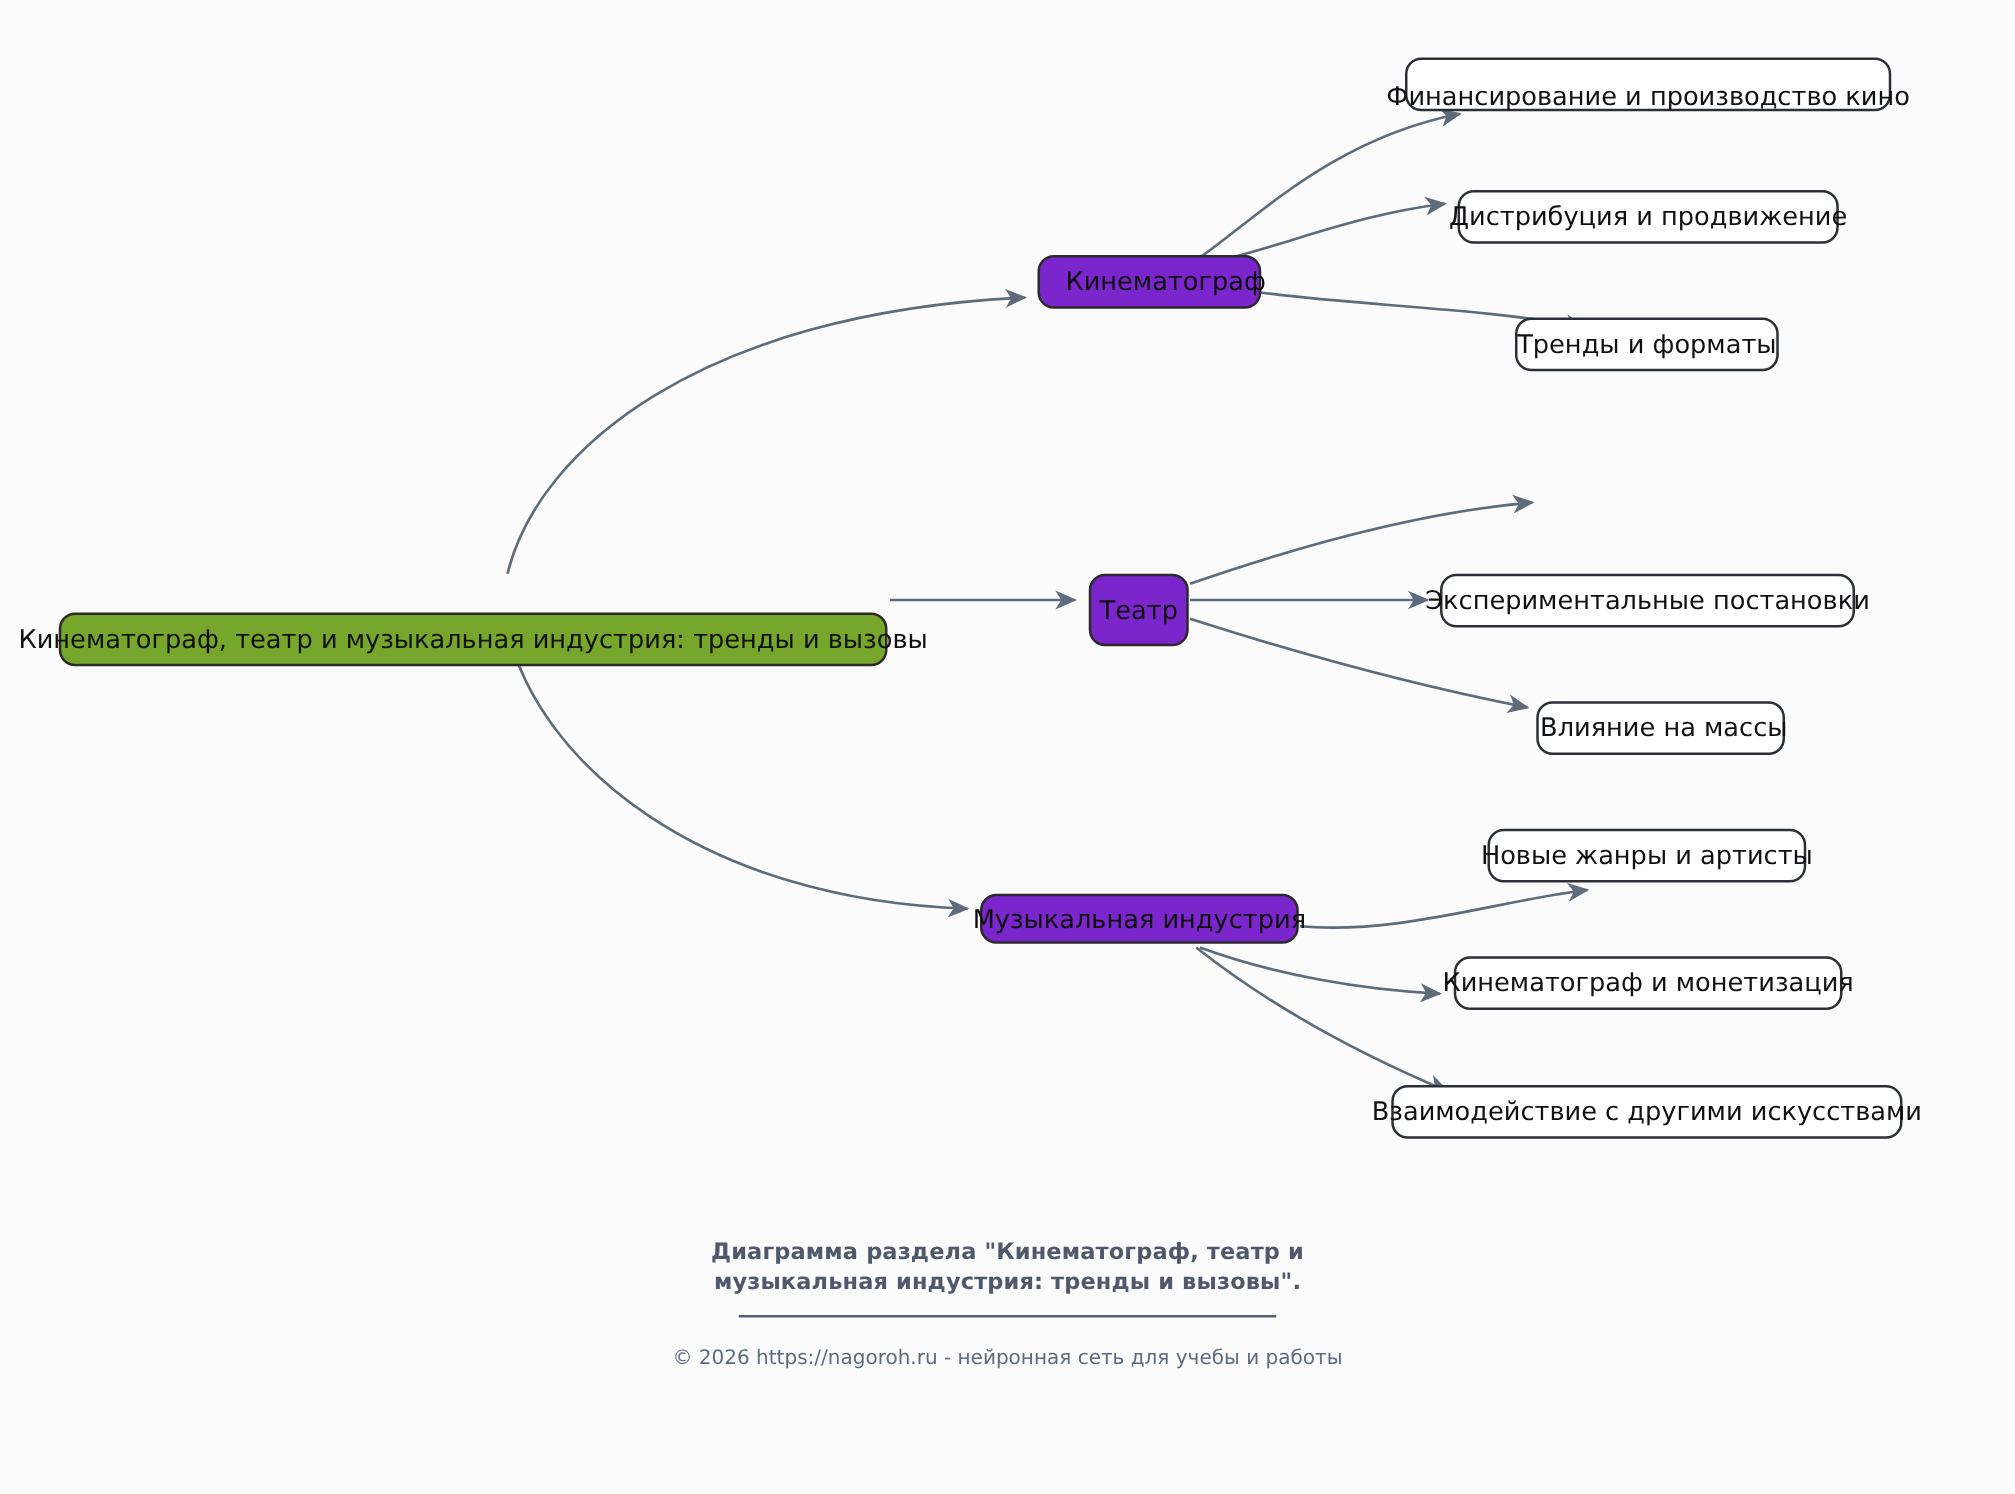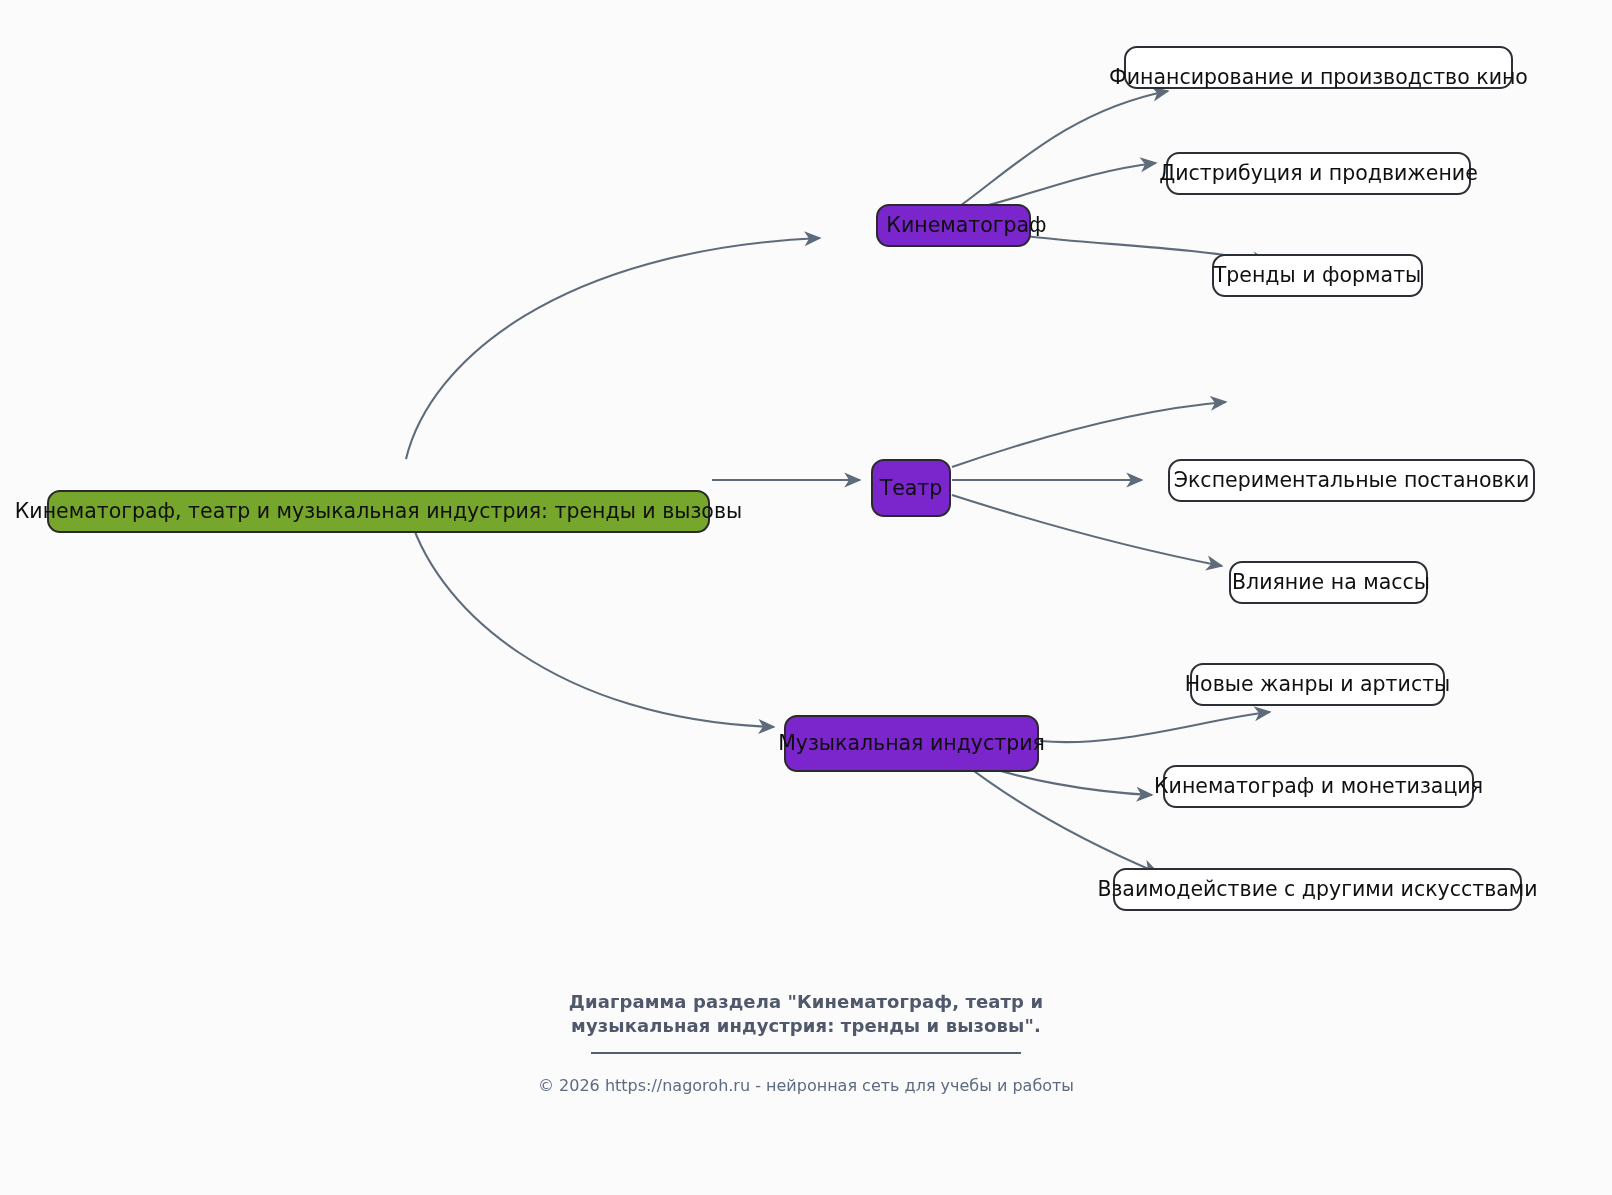--- a/index.html
+++ b/index.html
@@ -137,50 +137,50 @@
       <path d="M 1040 741 C 1120 748 1200 720 1270 712"></path>
       <path d="M 960 758 C 1020 780 1090 792 1152 795"></path>
       <path d="M 957 758 C 1010 800 1080 840 1158 873"></path>
     </g>
   </svg>
 
   <div class="node root" style="left:47px; top:459px; width:663px; height:43px;">
     <span class="node-label">Кинематограф, театр и музыкальная индустрия: тренды и вызовы</span>
   </div>
 
-  <div class="node branch" style="left:876px; top:204px; width:155px; height:43px;padding-left:40px;">
+  <div class="node branch" style="left:830px; top:204px; width:179px; height:43px;padding-left:40px;">
     <span class="node-label">Кинематограф</span>
   </div>
 
   <div class="node leaf" style="left:1124px; top:46px; width:389px; height:43px;align-items:flex-end;">
     <span class="node-label">Финансирование и производство кино</span>
   </div>
 
   <div class="node leaf" style="left:1166px; top:152px; width:305px; height:43px;">
     <span class="node-label">Дистрибуция и продвижение</span>
   </div>
 
   <div class="node leaf" style="left:1212px; top:254px; width:211px; height:43px;">
     <span class="node-label">Тренды и форматы</span>
   </div>
 
   <div class="node branch" style="left:871px; top:459px; width:80px; height:58px;">
     <span class="node-label">Театр</span>
   </div>
 
 
-  <div class="node leaf" style="left:1152px; top:459px; width:367px; height:43px;margin-left:16px;">
+  <div class="node leaf" style="left:1152px; top:459px; width:332px; height:43px;">
     <span class="node-label">Экспериментальные постановки</span>
   </div>
 
   <div class="node leaf" style="left:1229px; top:561px; width:199px; height:43px;padding-left:21px;">
     <span class="node-label">Влияние на массы</span>
   </div>
 
-  <div class="node branch" style="left:784px; top:715px; width:255px; height:57px;text-align:right;">
+  <div class="node branch" style="left:784px; top:715px; width:255px; height:40px;text-align:right;">
     <span class="node-label">Музыкальная индустрия</span>
   </div>
 
   <div class="node leaf" style="left:1190px; top:663px; width:255px; height:43px;">
     <span class="node-label">Новые жанры и артисты</span>
   </div>
 
   <div class="node leaf" style="left:1163px; top:765px; width:311px; height:43px;">
     <span class="node-label">Кинематограф и монетизация</span>
   </div>

